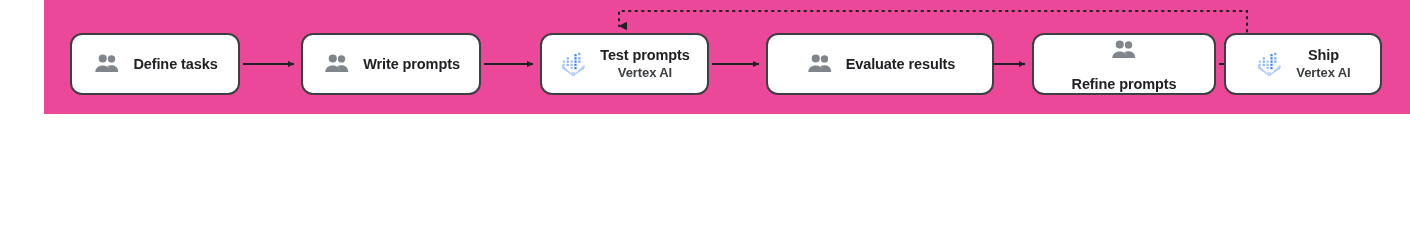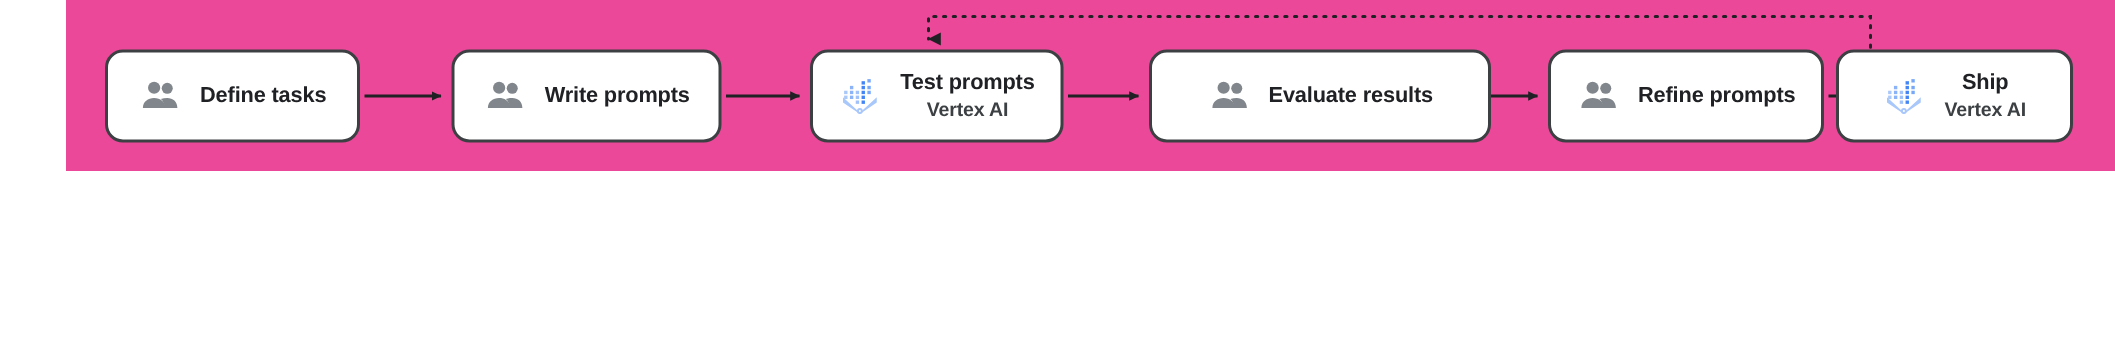--- a/index.html
+++ b/index.html
@@ -154,21 +154,21 @@
       <circle cx="8.6" cy="7.6" r="3.25" fill="#80868b"></circle>
       <circle cx="15.6" cy="7.9" r="2.95" fill="#80868b"></circle>
       <path d="M2.6,18.4 C2.6,15.1 5.3,13.1 8.6,13.1 C11.9,13.1 14.6,15.1 14.6,18.4 Z" fill="#80868b"></path>
       <path d="M14.2,18.4 C14.2,16.2 13.4,14.6 12.2,13.6 C13.2,13.2 14.4,13.0 15.6,13.0 C18.6,13.0 21.0,14.9 21.0,18.4 Z" fill="#80868b"></path>
     </svg>
     <div class="node-text centered">
       <span class="node-title">Evaluate results</span>
     </div>
   </div>
 
-  <div class="node" style="left:988px; top:33px; width:184px; height:62px;">
+  <div class="node" style="left:988px; top:33px; width:184px; height:62px;flex-direction:column;">
     <svg class="node-icon" viewBox="0 0 24 24" xmlns="http://www.w3.org/2000/svg">
       <circle cx="8.6" cy="7.6" r="3.25" fill="#80868b"></circle>
       <circle cx="15.6" cy="7.9" r="2.95" fill="#80868b"></circle>
       <path d="M2.6,18.4 C2.6,15.1 5.3,13.1 8.6,13.1 C11.9,13.1 14.6,15.1 14.6,18.4 Z" fill="#80868b"></path>
       <path d="M14.2,18.4 C14.2,16.2 13.4,14.6 12.2,13.6 C13.2,13.2 14.4,13.0 15.6,13.0 C18.6,13.0 21.0,14.9 21.0,18.4 Z" fill="#80868b"></path>
     </svg>
     <div class="node-text centered">
       <span class="node-title">Refine prompts</span>
     </div>
   </div>

